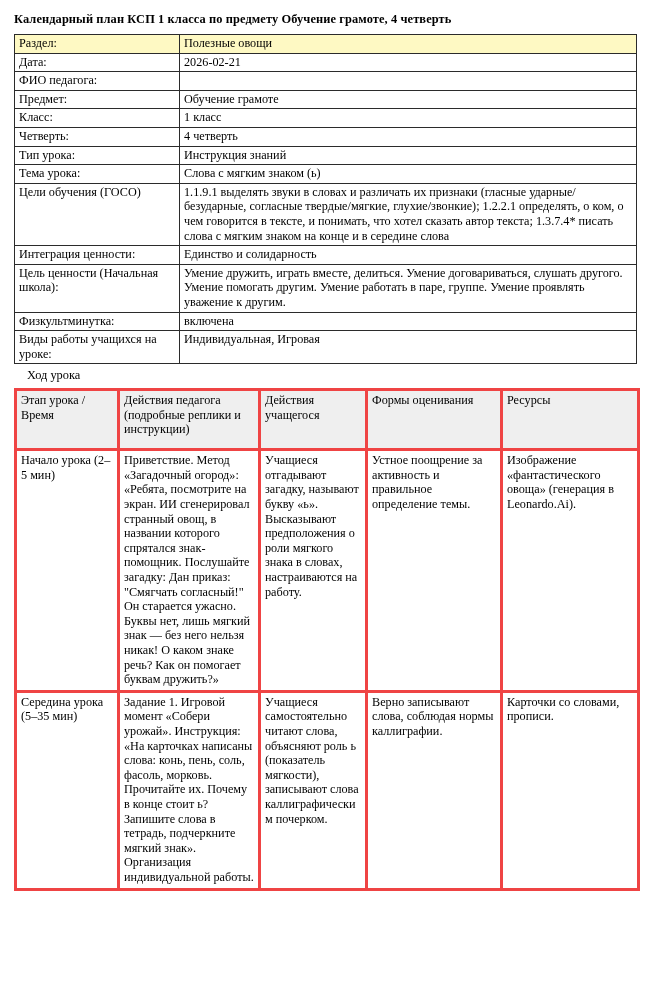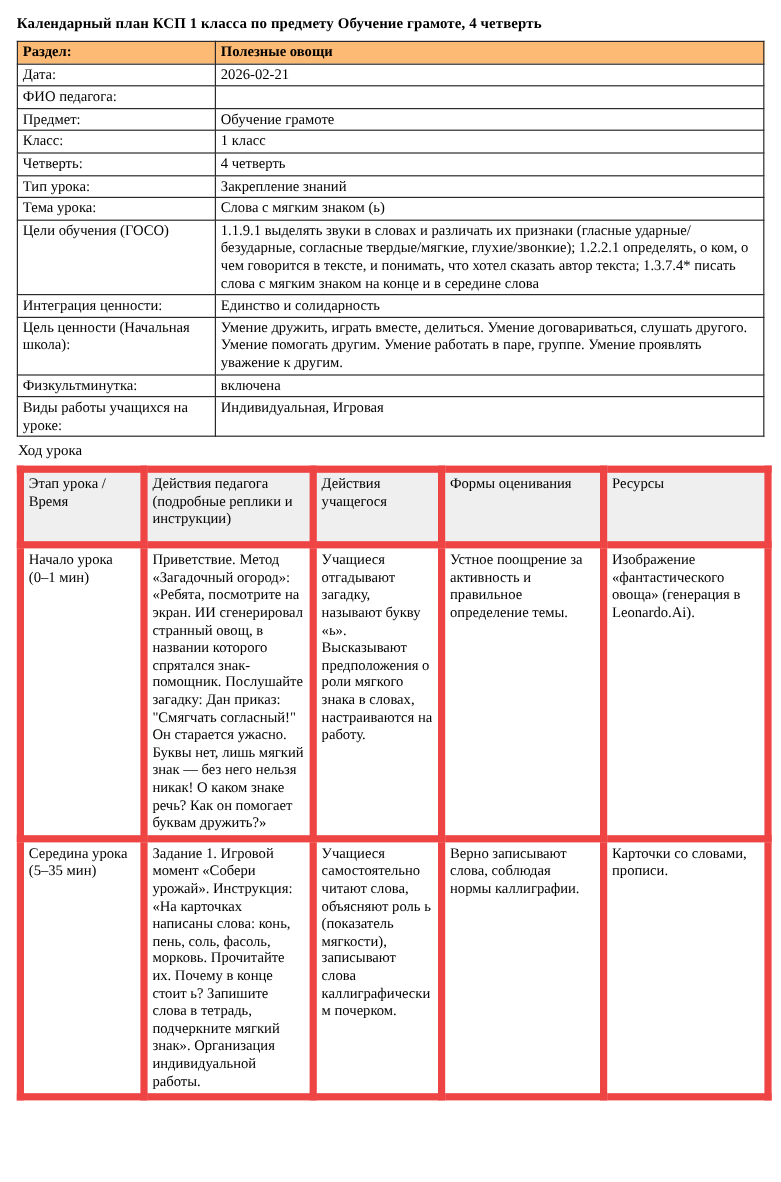--- a/index.html
+++ b/index.html
@@ -40,31 +40,30 @@
     border: 1px solid #2b2b2b;
     padding: 1px 4px 2px 4px;
     vertical-align: top;
     word-wrap: break-word;
     overflow-wrap: break-word;
   }
   table.info-table td.label {
     width: 156px;
   }
   table.info-table tr.shaded td {
-    background: #fdba74;
-    font-weight: bold;
+    background: #fef9c3;
   }
   .section-caption {
     font-size: 12.4px;
     line-height: 15px;
-    margin: 4px 0 5px 1px;
+    margin: 4px 0 5px 13px;
   }
   table.flow-table td,
   table.flow-table th {
-    border: 6px solid #ef4444;
+    border: 3px solid #ef4444;
     padding: 2px 4px 3px 4px;
     vertical-align: top;
     text-align: left;
     font-weight: normal;
     word-wrap: break-word;
     overflow-wrap: break-word;
     hyphens: none;
   }
   table.flow-table thead th {
     background: #efefef;
@@ -104,21 +103,21 @@
       <tr>
         <td class="label">Класс:</td>
         <td>1 класс</td>
       </tr>
       <tr>
         <td class="label">Четверть:</td>
         <td>4 четверть</td>
       </tr>
       <tr>
         <td class="label">Тип урока:</td>
-        <td>Закрепление знаний</td>
+        <td>Инструкция знаний</td>
       </tr>
       <tr>
         <td class="label">Тема урока:</td>
         <td>Слова с мягким знаком (ь)</td>
       </tr>
       <tr>
         <td class="label">Цели обучения (ГОСО)</td>
         <td>1.1.9.1 выделять звуки в словах и различать их признаки (гласные ударные/безударные, согласные твердые/мягкие, глухие/звонкие); 1.2.2.1 определять, о ком, о чем говорится в тексте, и понимать, что хотел сказать автор текста; 1.3.7.4* писать слова с мягким знаком на конце и в середине слова</td>
       </tr>
       <tr>
@@ -154,21 +153,21 @@
       <tr>
         <th>Этап урока / Время</th>
         <th>Действия педагога (подробные реплики и инструкции)</th>
         <th>Действия учащегося</th>
         <th>Формы оценивания</th>
         <th>Ресурсы</th>
       </tr>
     </thead>
     <tbody>
       <tr>
-        <td>Начало урока (0–1 мин)</td>
+        <td>Начало урока (2–5 мин)</td>
         <td>Приветствие. Метод «Загадочный огород»: «Ребята, посмотрите на экран. ИИ сгенерировал странный овощ, в названии которого спрятался знак-помощник. Послушайте загадку: Дан приказ: "Смягчать согласный!" Он старается ужасно. Буквы нет, лишь мягкий знак — без него нельзя никак! О каком знаке речь? Как он помогает буквам дружить?»</td>
         <td>Учащиеся отгадывают загадку, называют букву «ь». Высказывают предположения о роли мягкого знака в словах, настраиваются на работу.</td>
         <td>Устное поощрение за активность и правильное определение темы.</td>
         <td>Изображение «фантастического овоща» (генерация в Leonardo.Ai).</td>
       </tr>
       <tr>
         <td>Середина урока (5–35 мин)</td>
         <td>Задание 1. Игровой момент «Собери урожай». Инструкция: «На карточках написаны слова: конь, пень, соль, фасоль, морковь. Прочитайте их. Почему в конце стоит ь? Запишите слова в тетрадь, подчеркните мягкий знак». Организация индивидуальной работы.</td>
         <td>Учащиеся самостоятельно читают слова, объясняют роль ь (показатель мягкости), записывают слова каллиграфическим почерком.</td>
         <td>Верно записывают слова, соблюдая нормы каллиграфии.</td>

